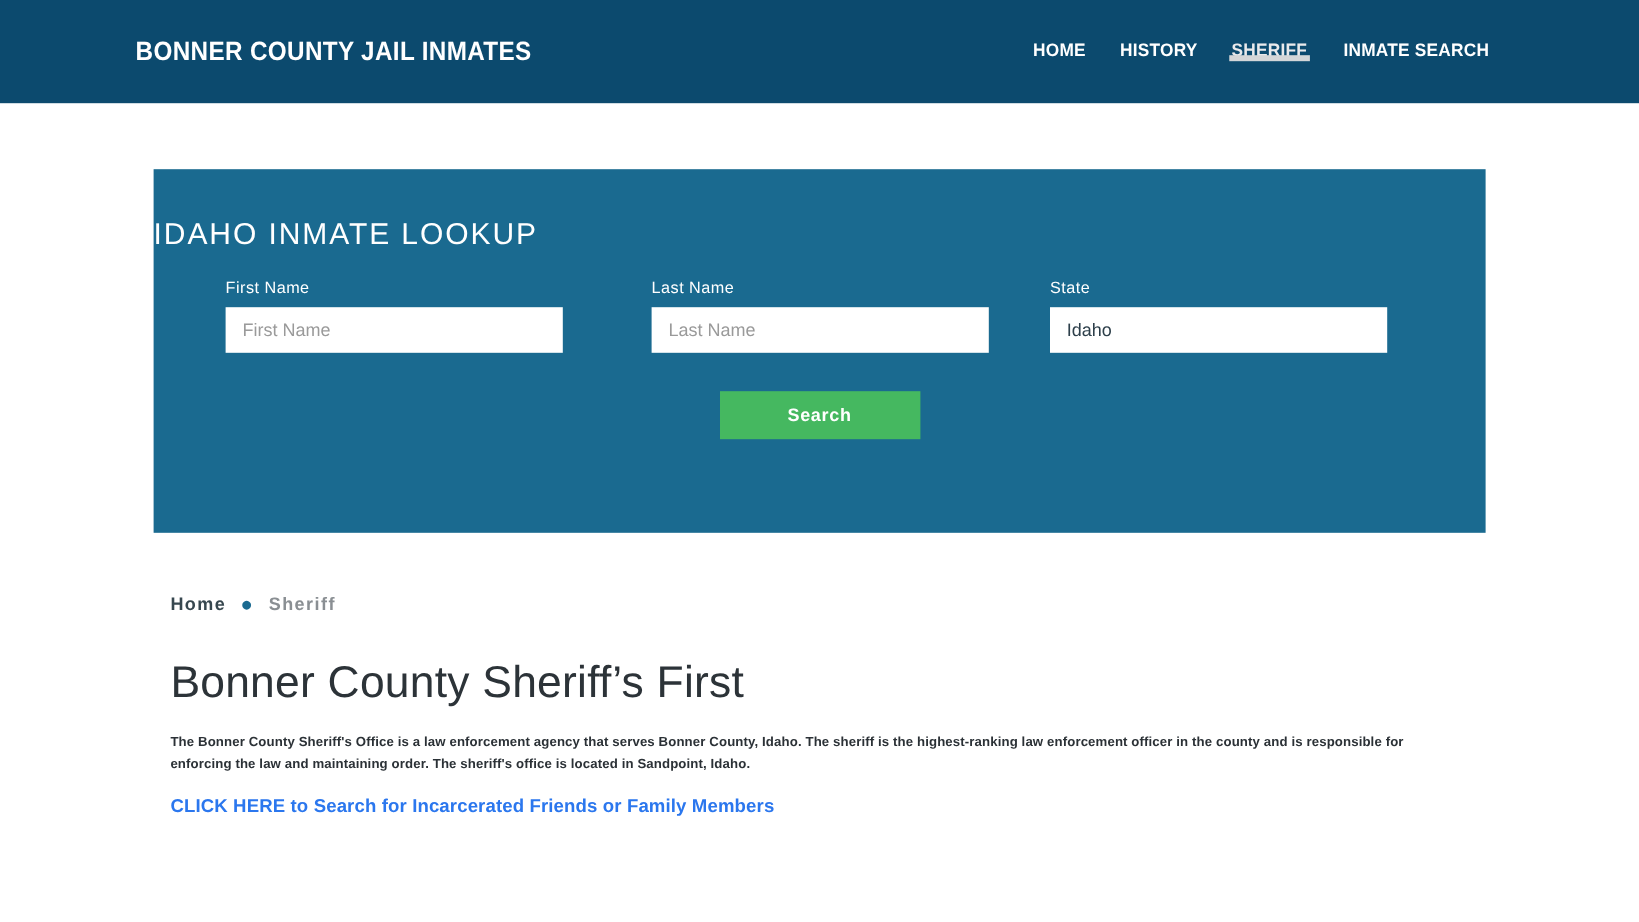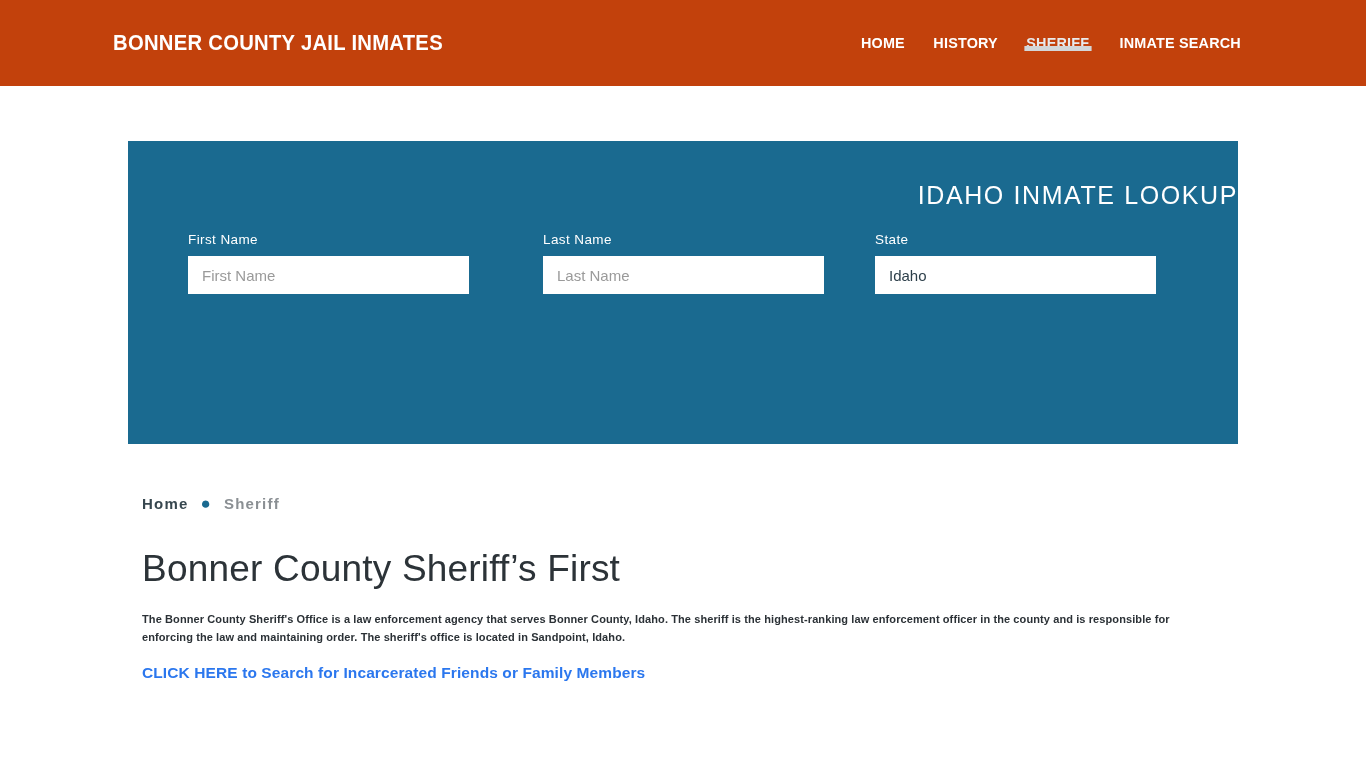--- a/index.html
+++ b/index.html
@@ -10,21 +10,21 @@
     width: 1366px;
     height: 768px;
     overflow: hidden;
     background: #ffffff;
     font-family: "Liberation Sans", sans-serif;
   }
 
   
   .site-header {
     height: 86px;
-    background: #c2410c;
+    background: #0c4a6e;
     display: flex;
     align-items: flex-start;
     position: relative;
   }
   .site-title {
     position: absolute;
     left: 113px;
     top: 30px;
     color: #ffffff;
     font-size: 22px;
@@ -70,21 +70,21 @@
   
   .lookup-panel {
     position: absolute;
     left: 128px;
     top: 141px;
     width: 1110px;
     height: 303px;
     background: #1a6a90;
   }
   .lookup-title {
-    text-align: right;
+    text-align: left;
     color: #ffffff;
     font-size: 25px;
     letter-spacing: 1.6px;
     font-weight: normal;
     margin: 0;
     padding-top: 40px;
     font-family: "Liberation Sans Narrow", "Liberation Sans", sans-serif;
   }
   .form-row {
     position: relative;
@@ -236,20 +236,23 @@
     </div>
 
     <div class="field field-state">
       <label class="field-label">State</label>
       <select class="field-input">
         <option>Idaho</option>
       </select>
     </div>
   </div>
 
+  <div class="btn-row">
+    <button class="search-button">Search</button>
+  </div>
 </section>
 
 <main class="content">
 
   <div class="breadcrumb">
     <a class="crumb-link">Home</a>
     <span class="crumb-sep">●</span>
     <span class="crumb-current">Sheriff</span>
   </div>
 

